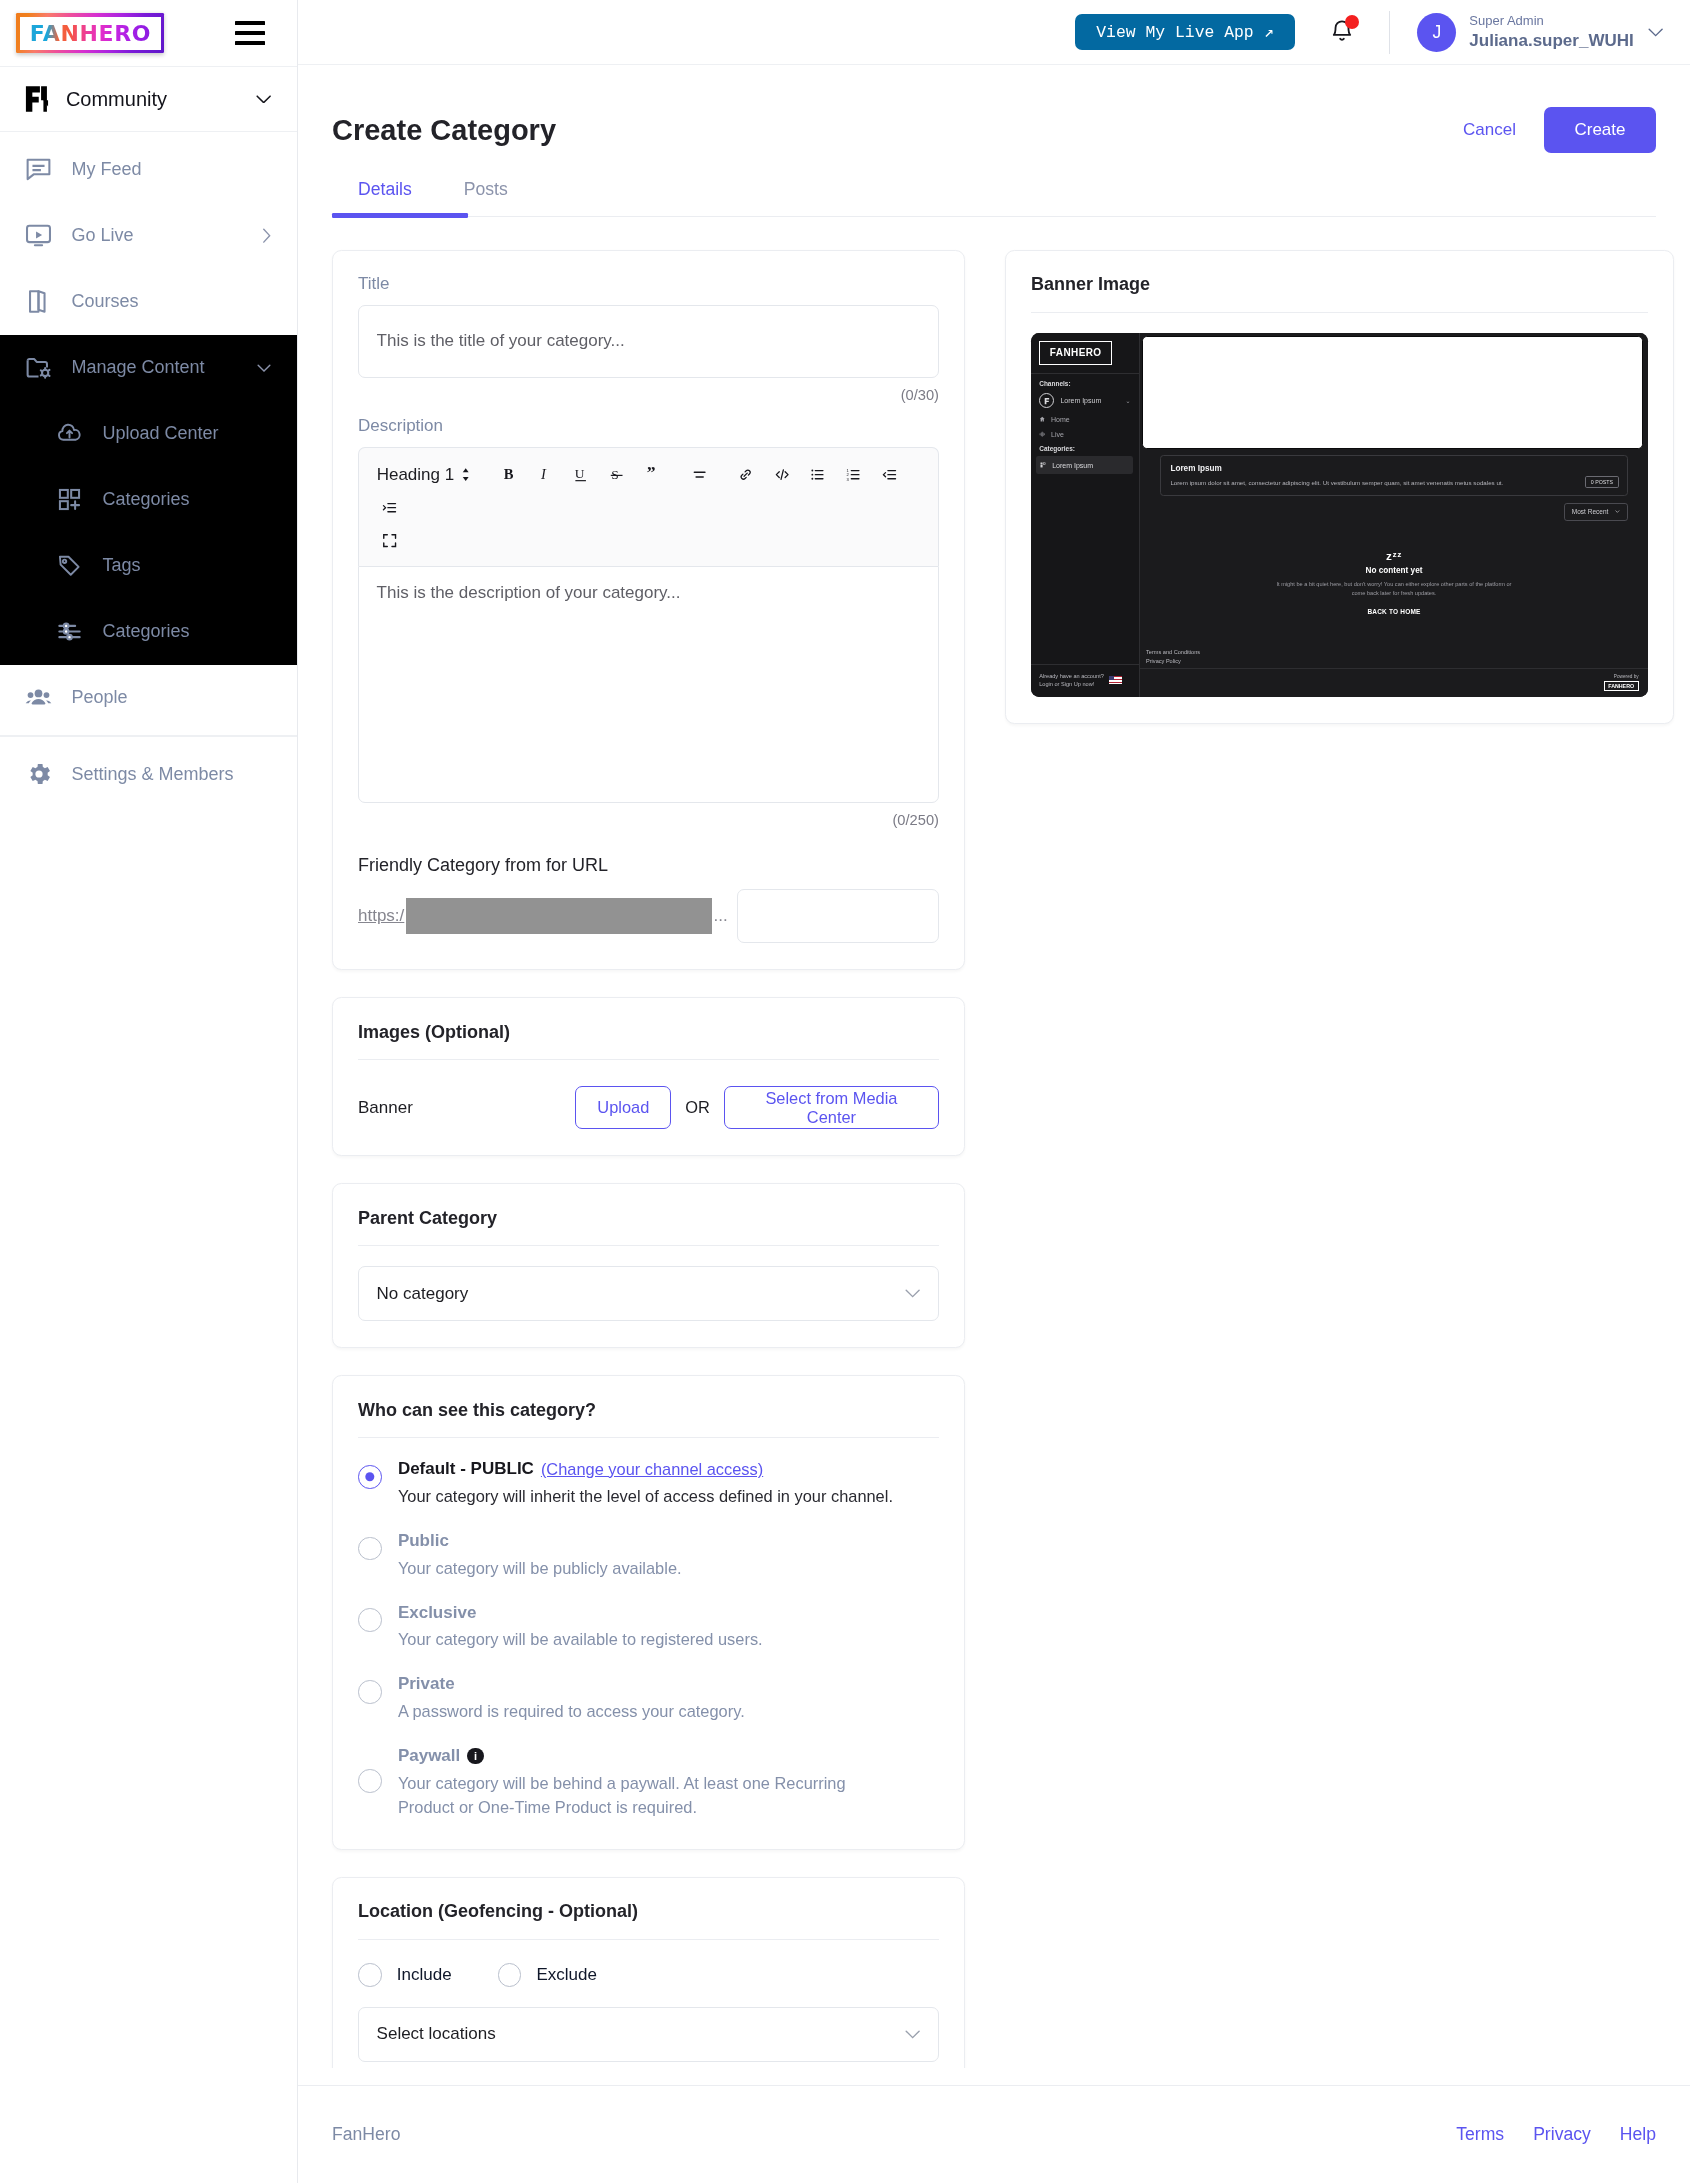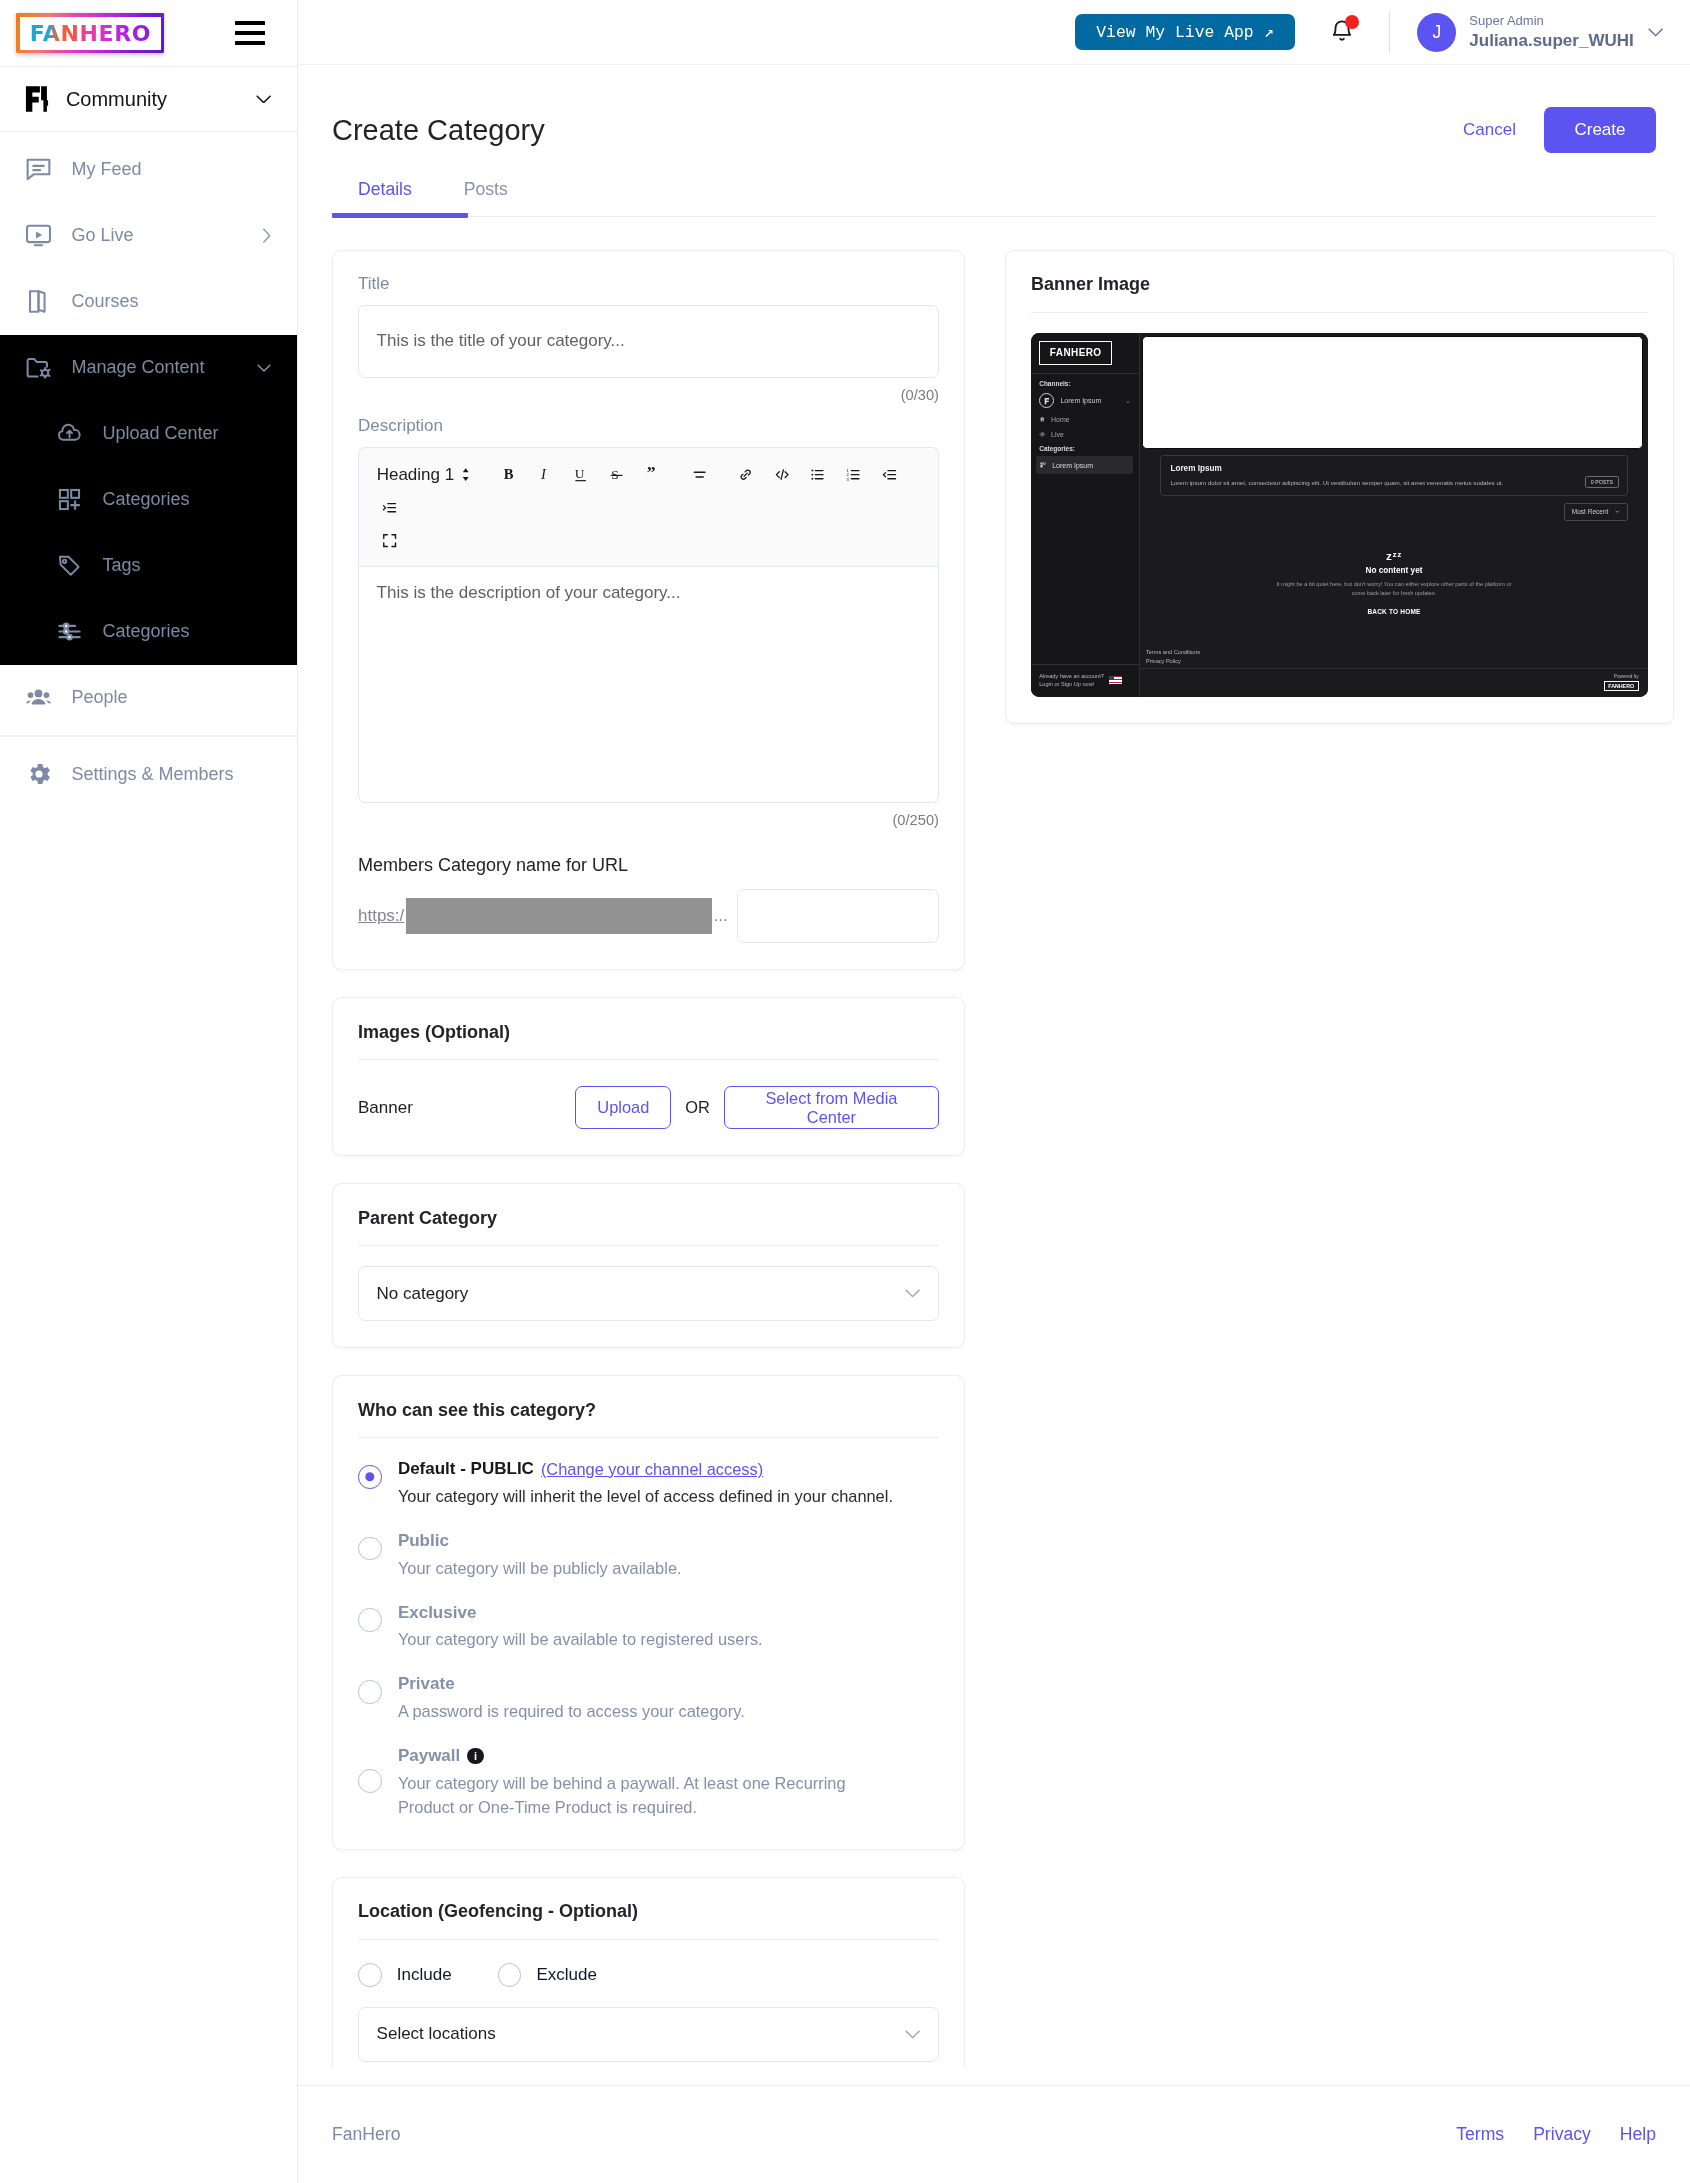--- a/index.html
+++ b/index.html
@@ -101,21 +101,21 @@
   .user-meta { margin-left: 13px; line-height: 1.25; }
   .user-role { font-size: 13px; color: #6a77a0; }
   .user-name { font-size: 17px; color: #5c6a8c; font-weight: 700; }
   .user-chev { margin-left: 14px; }
 
   
   .page { flex: 1 1 auto; padding: 0 34px; overflow: hidden; }
   .page-head {
     display: flex; align-items: center; padding-top: 42px;
   }
-  .page-title { font-size: 29px; font-weight: 400; color: #232329; }
+  .page-title { font-size: 29px; font-weight: 700; color: #232329; }
   .head-actions { margin-left: auto; display: flex; align-items: center; gap: 21px; }
   .btn-cancel {
     background: none; border: none; color: #5b54f0; font-size: 17px;
     font-family: inherit; cursor: pointer; padding: 5.9px 7px;
   }
   .btn-create {
     background: #5b54f0; color: #fff; border: none; border-radius: 7px;
     height: 46px; padding: 0 30.5px; font-size: 17px; font-family: inherit; cursor: pointer;
   }
 
@@ -616,21 +616,21 @@
                 <div class="etool">
                     <svg width="15.3" height="15.3" viewBox="0 0 26 26" stroke="#17171d" stroke-width="2.4" fill="none" stroke-linecap="round">
                       <path d="M3 9V3h6M17 3h6v6M23 17v6h-6M9 23H3v-6"></path>
                     </svg>
                   </div>
               </div>
               <div class="earea">This is the description of your category...</div>
             </div>
             <div class="counter">(0/250)</div>
 
-            <div class="url-label">Members Category name for URL</div>
+            <div class="url-label">Friendly Category from for URL</div>
             <div class="url-row">
               <span class="url-proto">https:/</span>
               <span class="url-redact"></span>
               <span class="url-dots">...</span>
               <input class="url-slug" style="">
             </div>
           </div>
 
           <div class="card">
             <div class="card-title">Images (Optional)</div>

